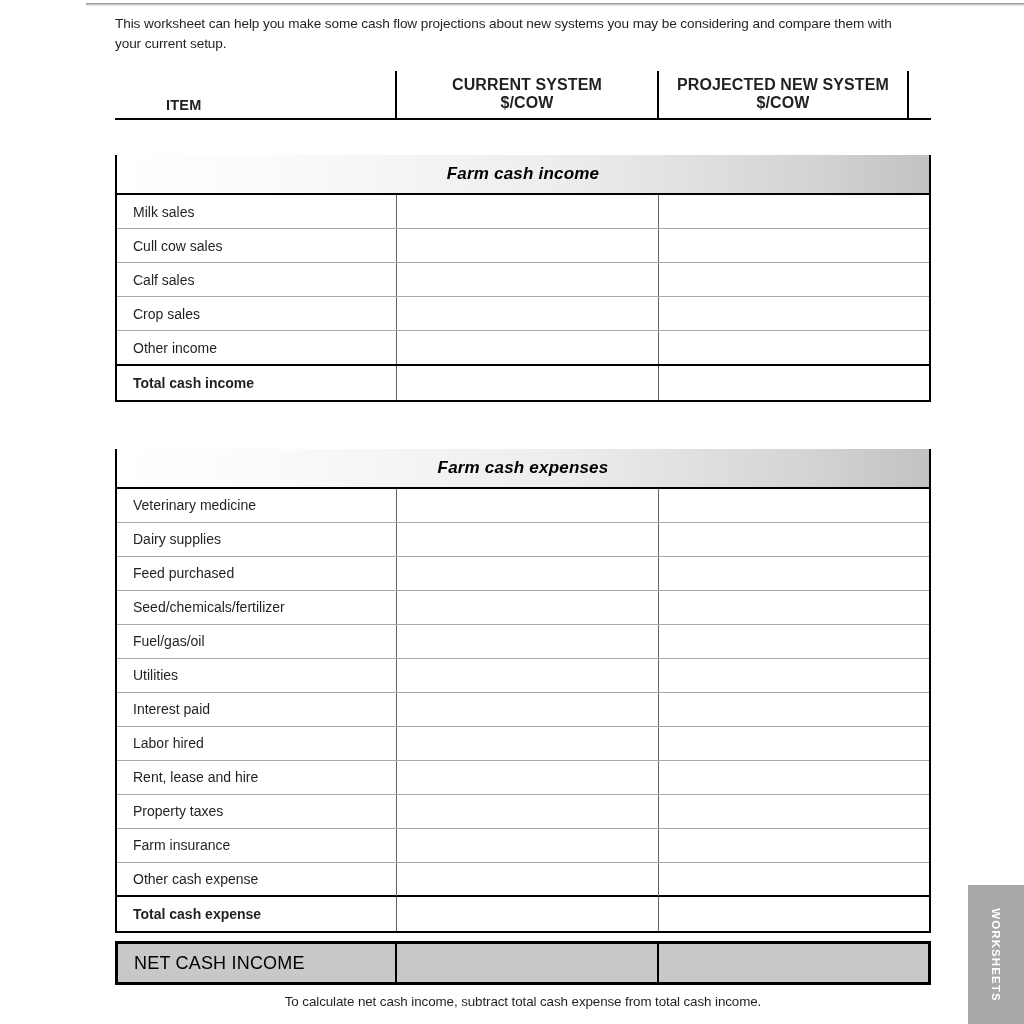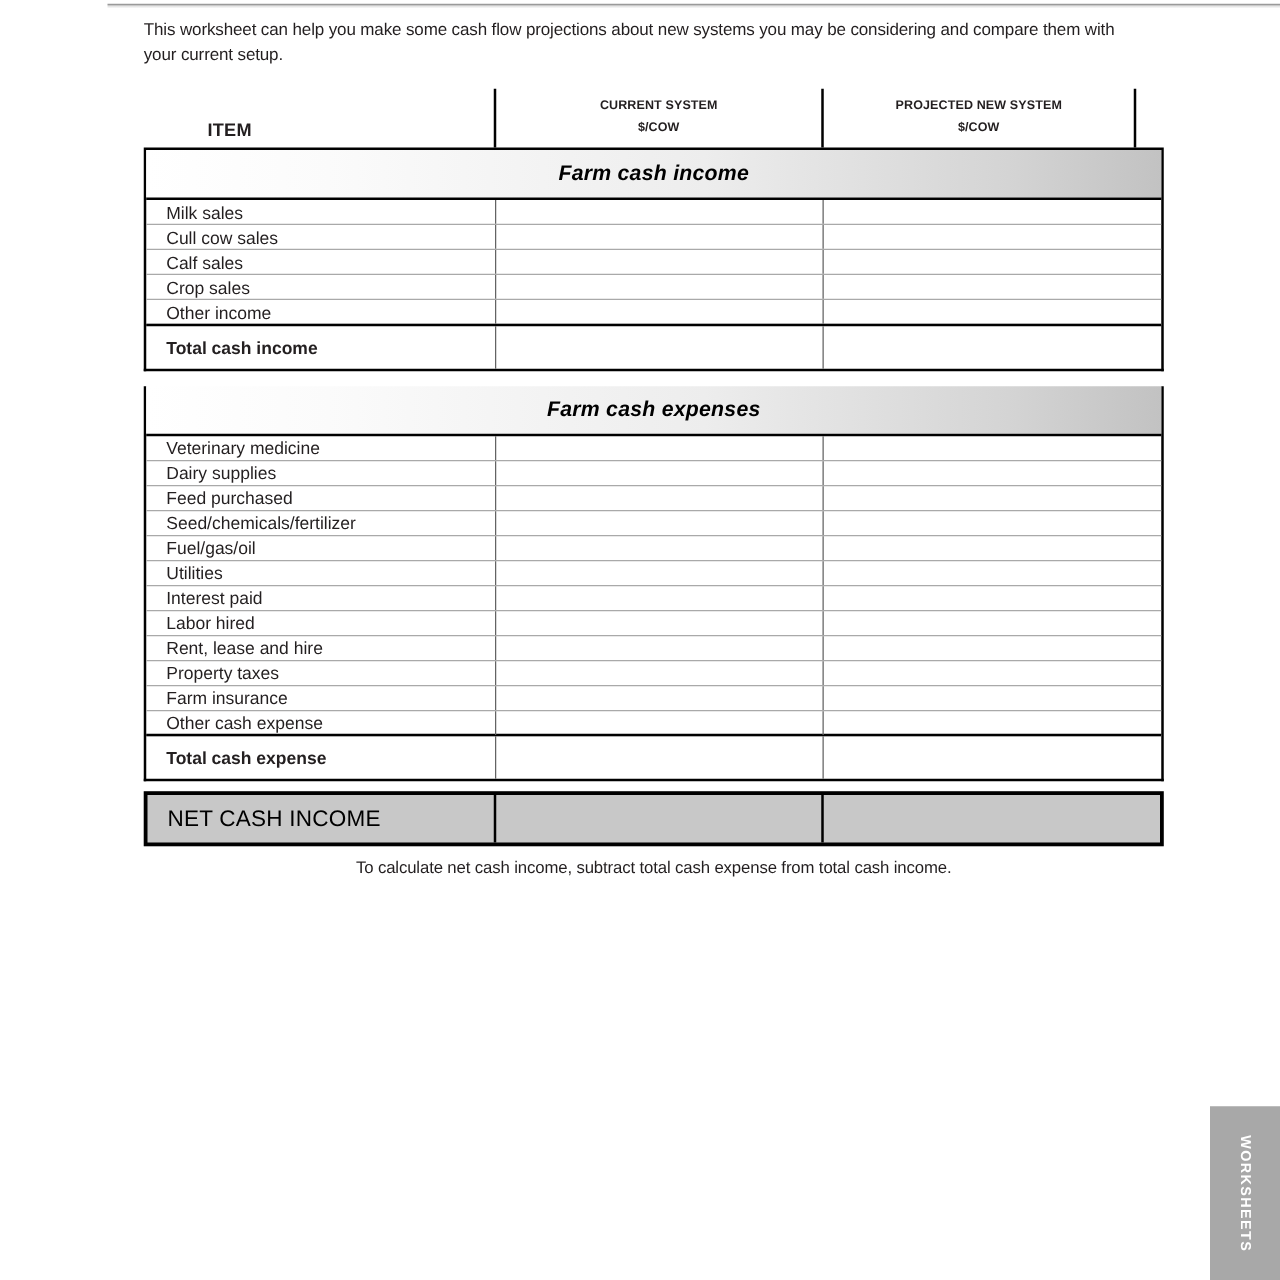--- a/index.html
+++ b/index.html
@@ -60,21 +60,21 @@
     letter-spacing: 0.2px;
     margin-left: 35px;
   }
   .head-col {
     position: absolute;
     top: 0;
     bottom: 0;
     border-left: 2.5px solid #000;
     box-sizing: border-box;
     text-align: center;
-    font-size: 10px;
+    font-size: 16px;
     font-weight: bold;
     line-height: 18px;
     padding-top: 5px;
     letter-spacing: 0.1px;
   }
   .head-col.c1 { left: 280px; width: 262px; }
   .head-col.c2 { left: 542px; width: 252px; border-right: 2.5px solid #000; }
   .head-col span { display: block; }
 
   
@@ -91,25 +91,26 @@
     background: linear-gradient(to right, #ffffff 0%, #fbfbfb 18%, #ededed 55%, #d4d4d4 85%, #c2c2c2 100%);
     border-bottom: 2.5px solid #000;
     display: flex;
     align-items: center;
     justify-content: center;
     font-size: 17px;
     font-weight: bold;
     font-style: italic;
     color: #000;
     letter-spacing: 0.2px;
+    margin-top: 35px;
   }
 
   .row {
     display: flex;
-    height: 20px;
+    height: 34px;
     border-bottom: 1.5px solid #a9a9a9;
     box-sizing: border-box;
   }
   .row:last-child { border-bottom: none; }
   .row.total {
     border-top: 2.5px solid #000;
     margin-top: -1.5px;
     height: 36px;
     text-align: right;
   }

